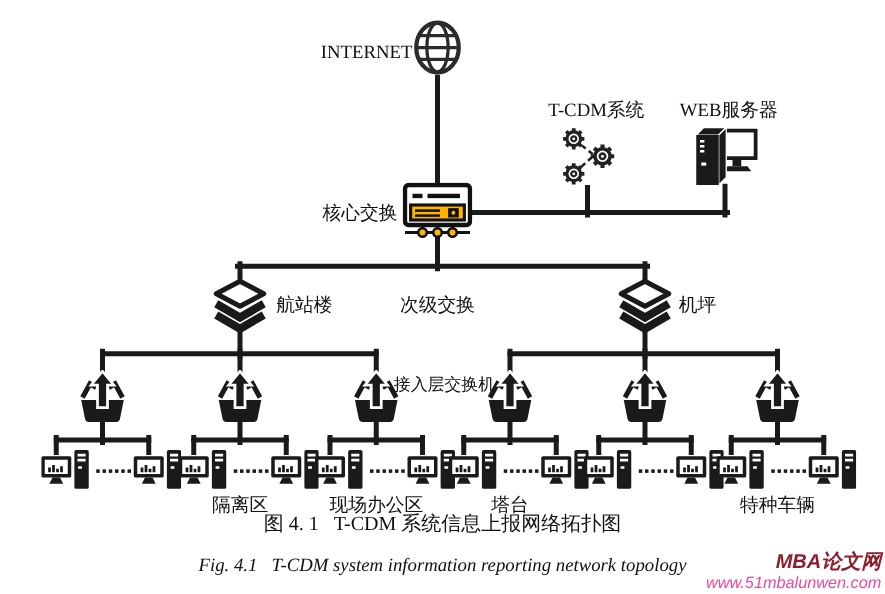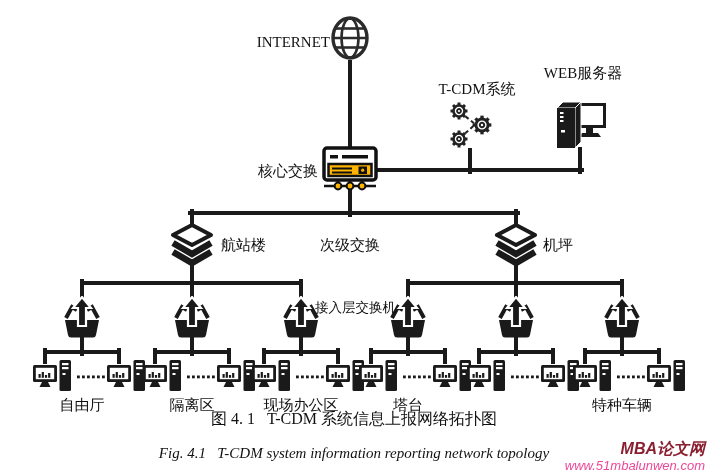--- a/index.html
+++ b/index.html
@@ -165,21 +165,21 @@
   <div class="lbl right" style="left:234px;top:34px;width:96px;">INTERNET</div>
   <svg class="icon" style="left:329px;top:15px" width="42" height="48">
       <use href="#icon-globe-g" xlink:href="#icon-globe-g"></use>
     </svg>
 
   <div class="lbl center" style="left:417px;top:81px;width:120px;">T-CDM系统</div>
   <svg class="icon" style="left:446px;top:98px" width="50" height="54">
       <use href="#icon-tcdm-g" xlink:href="#icon-tcdm-g"></use>
     </svg>
 
-  <div class="lbl center" style="left:523px;top:65px;width:120px;">WEB服务器</div>
+  <div class="lbl center" style="left:523px;top:81px;width:120px;">WEB服务器</div>
   <svg class="icon" style="left:552px;top:100px" width="56" height="56">
       <use href="#icon-web-server-g" xlink:href="#icon-web-server-g"></use>
     </svg>
 
   <div class="lbl right" style="left:248px;top:163px;width:70px;">核心交换</div>
   <svg class="icon" style="left:322px;top:146px" width="56" height="46">
       <use href="#icon-core-switch-g" xlink:href="#icon-core-switch-g"></use>
     </svg>
 
   <svg class="icon" style="left:168px;top:222px" width="48" height="46">
@@ -224,21 +224,20 @@
   <svg class="icon" style="left:359px;top:360px" width="112" height="36">
       <use href="#icon-ws-pair-g" xlink:href="#icon-ws-pair-g"></use>
     </svg>
   <svg class="icon" style="left:467px;top:360px" width="112" height="36">
       <use href="#icon-ws-pair-g" xlink:href="#icon-ws-pair-g"></use>
     </svg>
   <svg class="icon" style="left:573px;top:360px" width="112" height="36">
       <use href="#icon-ws-pair-g" xlink:href="#icon-ws-pair-g"></use>
     </svg>
 
-  <div class="lbl center" style="left:22px;top:397px;width:120px;">自由厅</div>
   <div class="lbl center" style="left:132px;top:397px;width:120px;">隔离区</div>
   <div class="lbl center" style="left:241px;top:397px;width:120px;">现场办公区</div>
   <div class="lbl center" style="left:348px;top:397px;width:120px;">塔台</div>
   <div class="lbl center" style="left:562px;top:397px;width:120px;">特种车辆</div>
 
   <div class="caption cap-zh">图 4. 1   T-CDM 系统信息上报网络拓扑图</div>
   <div class="caption cap-en">Fig. 4.1   T-CDM system information reporting network topology</div>
 
   <div class="wm-name">MBA论文网</div>
   <div class="wm-url">www.51mbalunwen.com</div>

